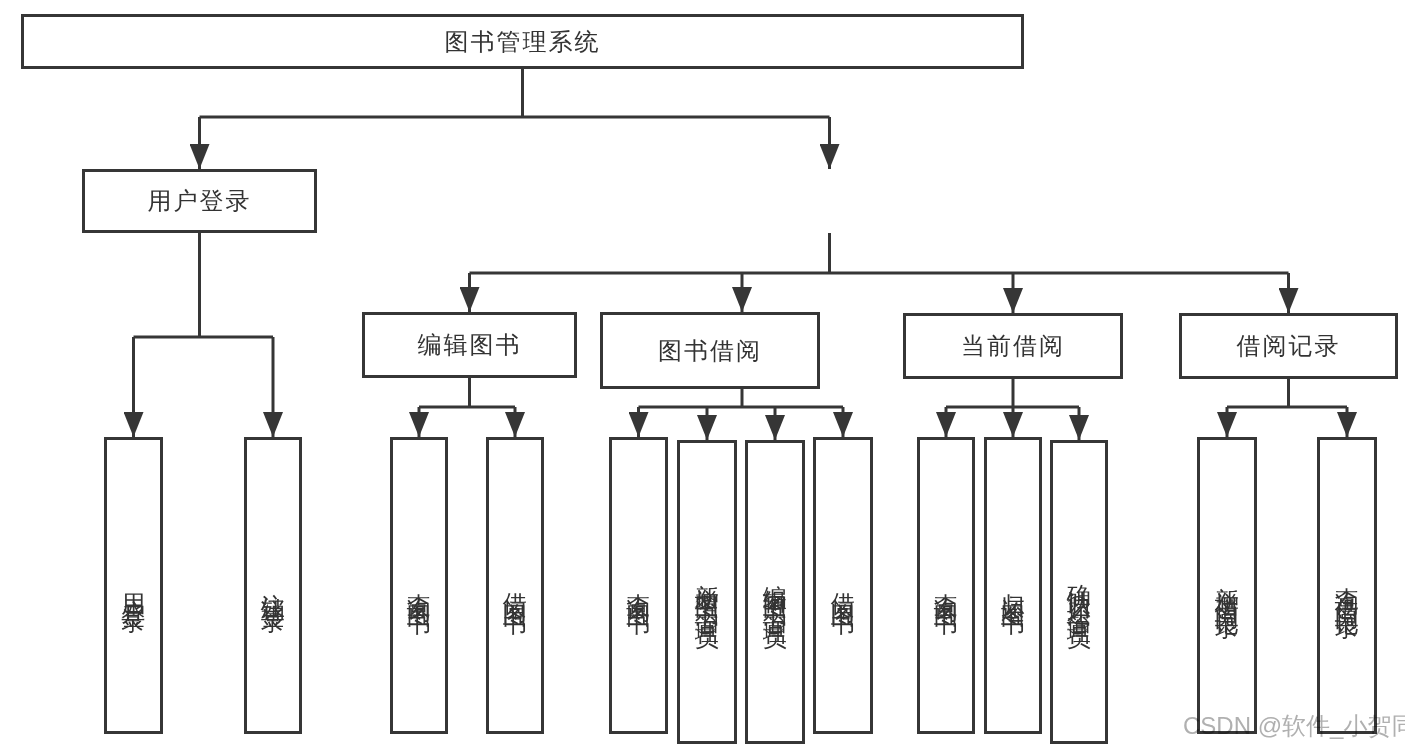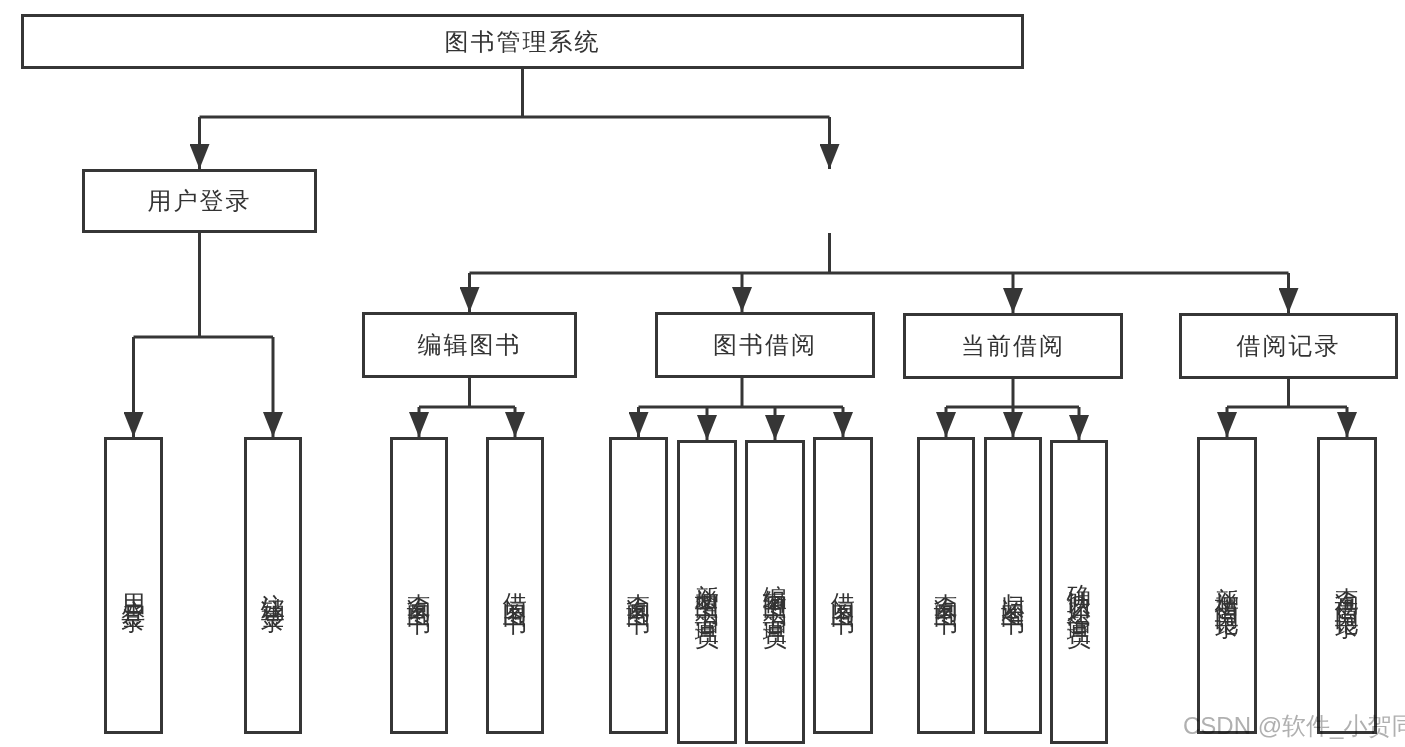--- a/index.html
+++ b/index.html
@@ -38,21 +38,21 @@
     letter-spacing: 6px;
     white-space: nowrap;
   }
   
   .n-root  { left: 21px;   top: 14px;  width: 1003px; height: 55px; }
   
   .n-l2a   { left: 82px;   top: 169px; width: 235px;  height: 64px; }
   .n-l2b   { left: 712px;  top: 169px; width: 235px;  height: 64px; }
   
   .n-l3a   { left: 362px;  top: 312px; width: 215px;  height: 66px; }
-  .n-l3b   { left: 655px;  top: 312px; width: 220px;  height: 66px; }
+  .n-l3b   { left: 600px;  top: 312px; width: 220px;  height: 77px; }
   .n-l3c   { left: 903px;  top: 313px; width: 220px;  height: 66px; }
   .n-l3d   { left: 1179px; top: 313px; width: 219px;  height: 66px; }
   
   .n-g1b1  { left: 104px;  top: 437px; width: 59px; height: 297px; }
   .n-g1b2  { left: 244px;  top: 437px; width: 58px; height: 297px; }
   .n-g2b1  { left: 390px;  top: 437px; width: 58px; height: 297px; }
   .n-g2b2  { left: 486px;  top: 437px; width: 58px; height: 297px; }
   .n-g3b1  { left: 609px;  top: 437px; width: 59px; height: 297px; }
   .n-g3b2  { left: 677px;  top: 440px; width: 60px; height: 304px; }
   .n-g3b3  { left: 745px;  top: 440px; width: 60px; height: 304px; }

